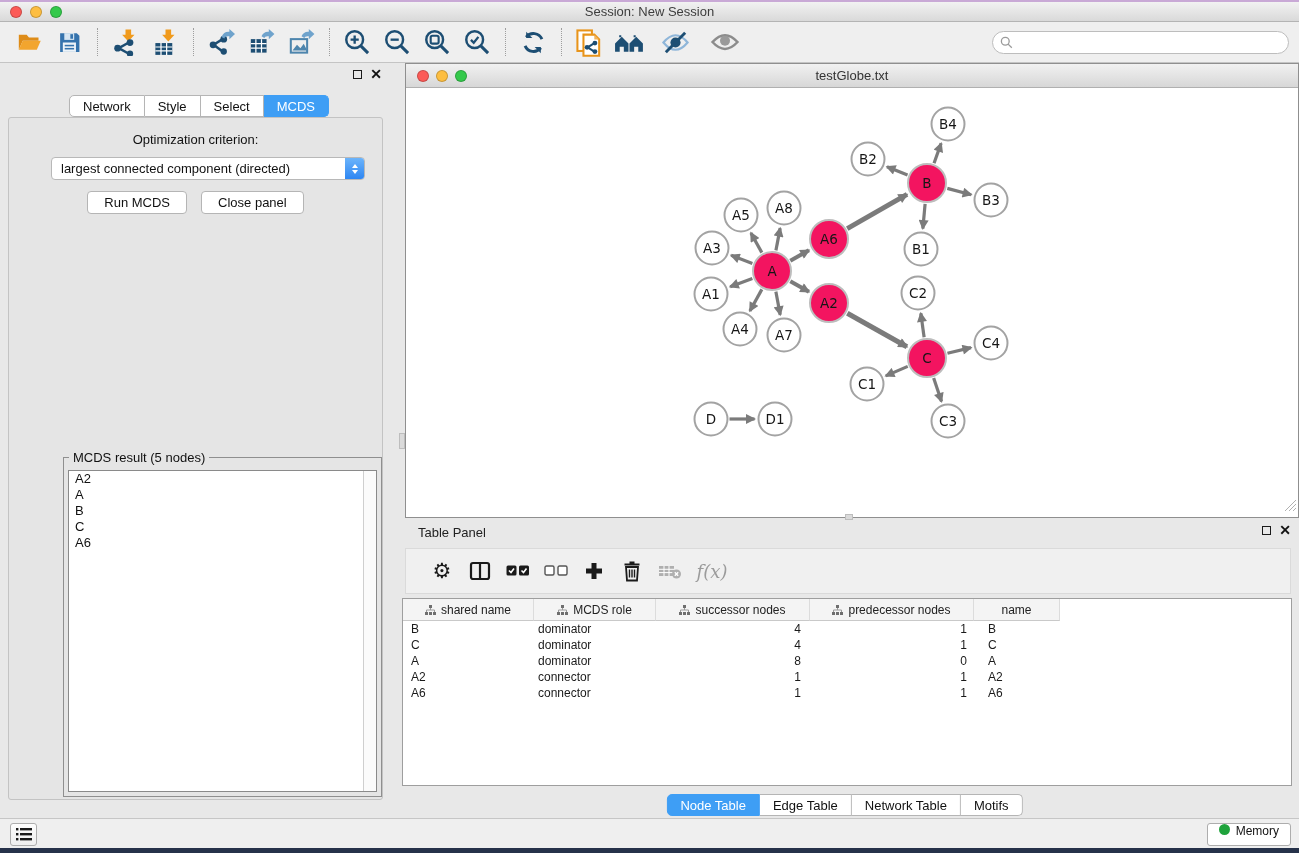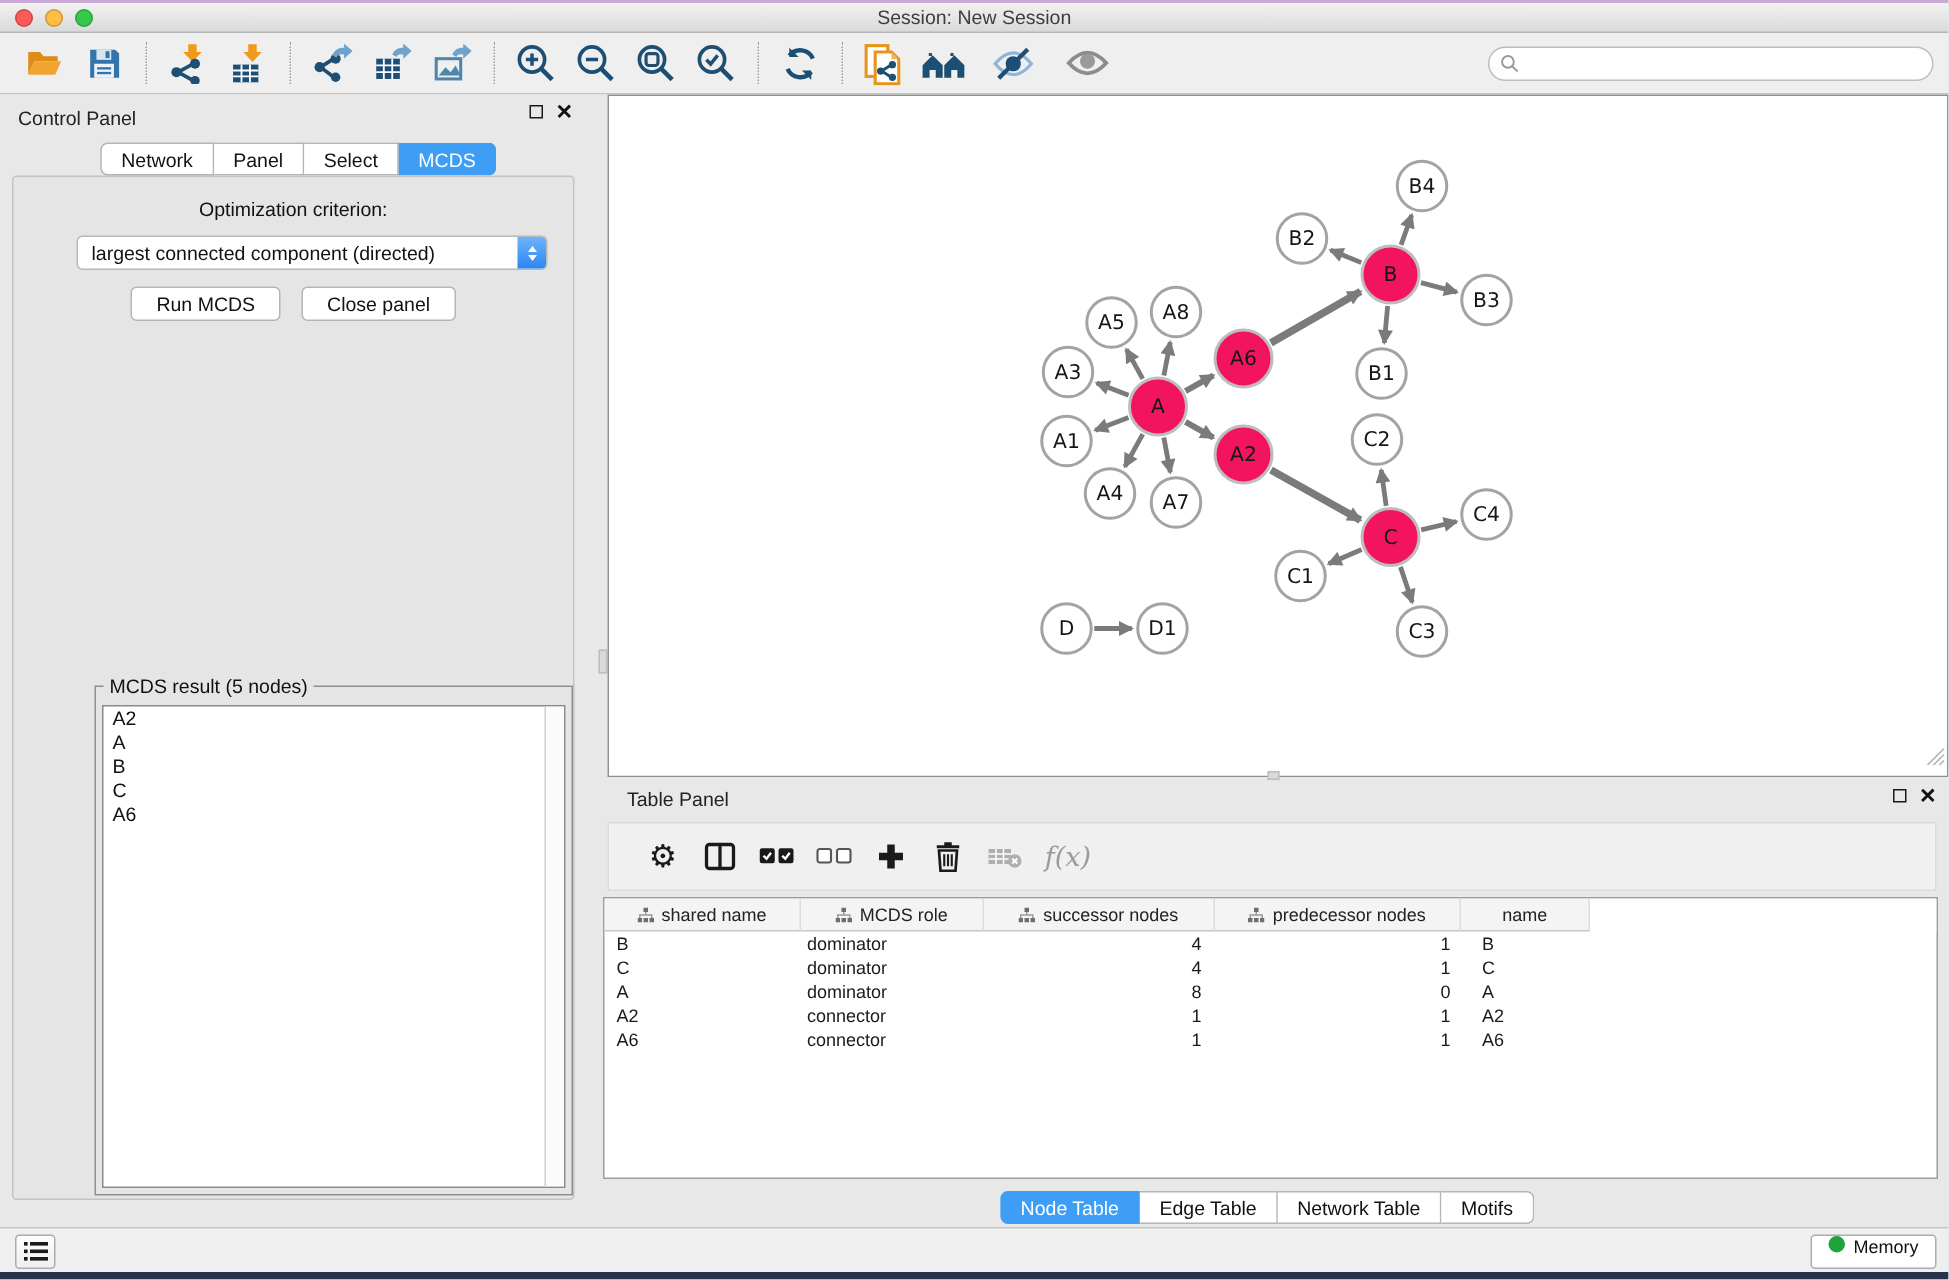--- a/index.html
+++ b/index.html
@@ -256,23 +256,20 @@
         <circle cx="6.5" cy="6.5" r="4.8" fill="none" stroke="#9A9A9A" stroke-width="1.6"></circle>
         <line x1="10" y1="10" x2="14.5" y2="14.5" stroke="#9A9A9A" stroke-width="1.6"></line>
       </svg>
     <input type="text" placeholder="" style="">
   </div>
 </div>
 
 <div class="main">
 
   <div class="control-panel">
-    <div class="cp-titlerow">
-      <span>Control Panel</span>
-    </div>
     <div class="panel-ctrl-icons">
       <span class="float-box"></span>
       <span class="close-x">✕</span>
     </div>
     <div class="cp-body">
       <div class="opt-label" style="top:14px;">Optimization criterion:</div>
       <div class="dropdown" style="top:39px;">
         <span class="dd-text">largest connected component (directed)</span>
         <span class="dd-stepper">
             <span class="dd-up"></span>
@@ -294,20 +291,28 @@
             <div class="list-scroll"></div>
         </div>
       </div>
     </div>
   </div>
 
   <div class="right-area">
     <div class="split-handle-v"></div>
 
     <div class="net-window">
+      <div class="nw-titlebar">
+        <div class="nw-traffic">
+          <span class="light red"></span>
+          <span class="light yellow"></span>
+          <span class="light green"></span>
+        </div>
+        <span>testGlobe.txt</span>
+      </div>
       <div class="nw-canvas">
         <svg id="graph-svg" width="892" height="429" viewBox="0 0 892 429">
           <defs>
             <marker id="arrow" viewBox="0 0 10 10" refX="8.5" refY="5" markerWidth="11" markerHeight="10" orient="auto" markerUnits="userSpaceOnUse">
               <path d="M0 0 L10 5 L0 10 z" fill="#7B7B7B"></path>
             </marker>
           </defs>
           <g id="graph-edges">
               <line x1="355.8293664566471" y1="163.62724263136246" x2="344.9284756018445" y2="143.93531076462233" stroke="#7B7B7B" stroke-width="3.2" marker-end="url(#arrow)"></line>
               <line x1="369.9293542656899" y1="161.37089010512804" x2="374.1642017882551" y2="139.13794061166072" stroke="#7B7B7B" stroke-width="3.2" marker-end="url(#arrow)"></line>
@@ -531,21 +536,21 @@
         <div class="seg-tab active">Node Table</div>
         <div class="seg-tab">Edge Table</div>
         <div class="seg-tab">Network Table</div>
         <div class="seg-tab">Motifs</div>
       </div>
     </div>
   </div>
 
   <div class="cp-tabs" style="left:199px; transform:translateX(-50%); top:32px;">
     <div class="seg-tab">Network</div>
-    <div class="seg-tab">Panel</div>
+    <div class="seg-tab">Style</div>
     <div class="seg-tab">Select</div>
     <div class="seg-tab active">MCDS</div>
   </div>
 </div>
 
 <div class="statusbar">
   <div class="list-btn">
     <svg width="16" height="13" viewBox="0 0 16 13">
         <rect x="0" y="0" width="2.4" height="2.4" fill="#1a1a1a"></rect>
         <rect x="4" y="0" width="12" height="2.4" fill="#1a1a1a"></rect>

